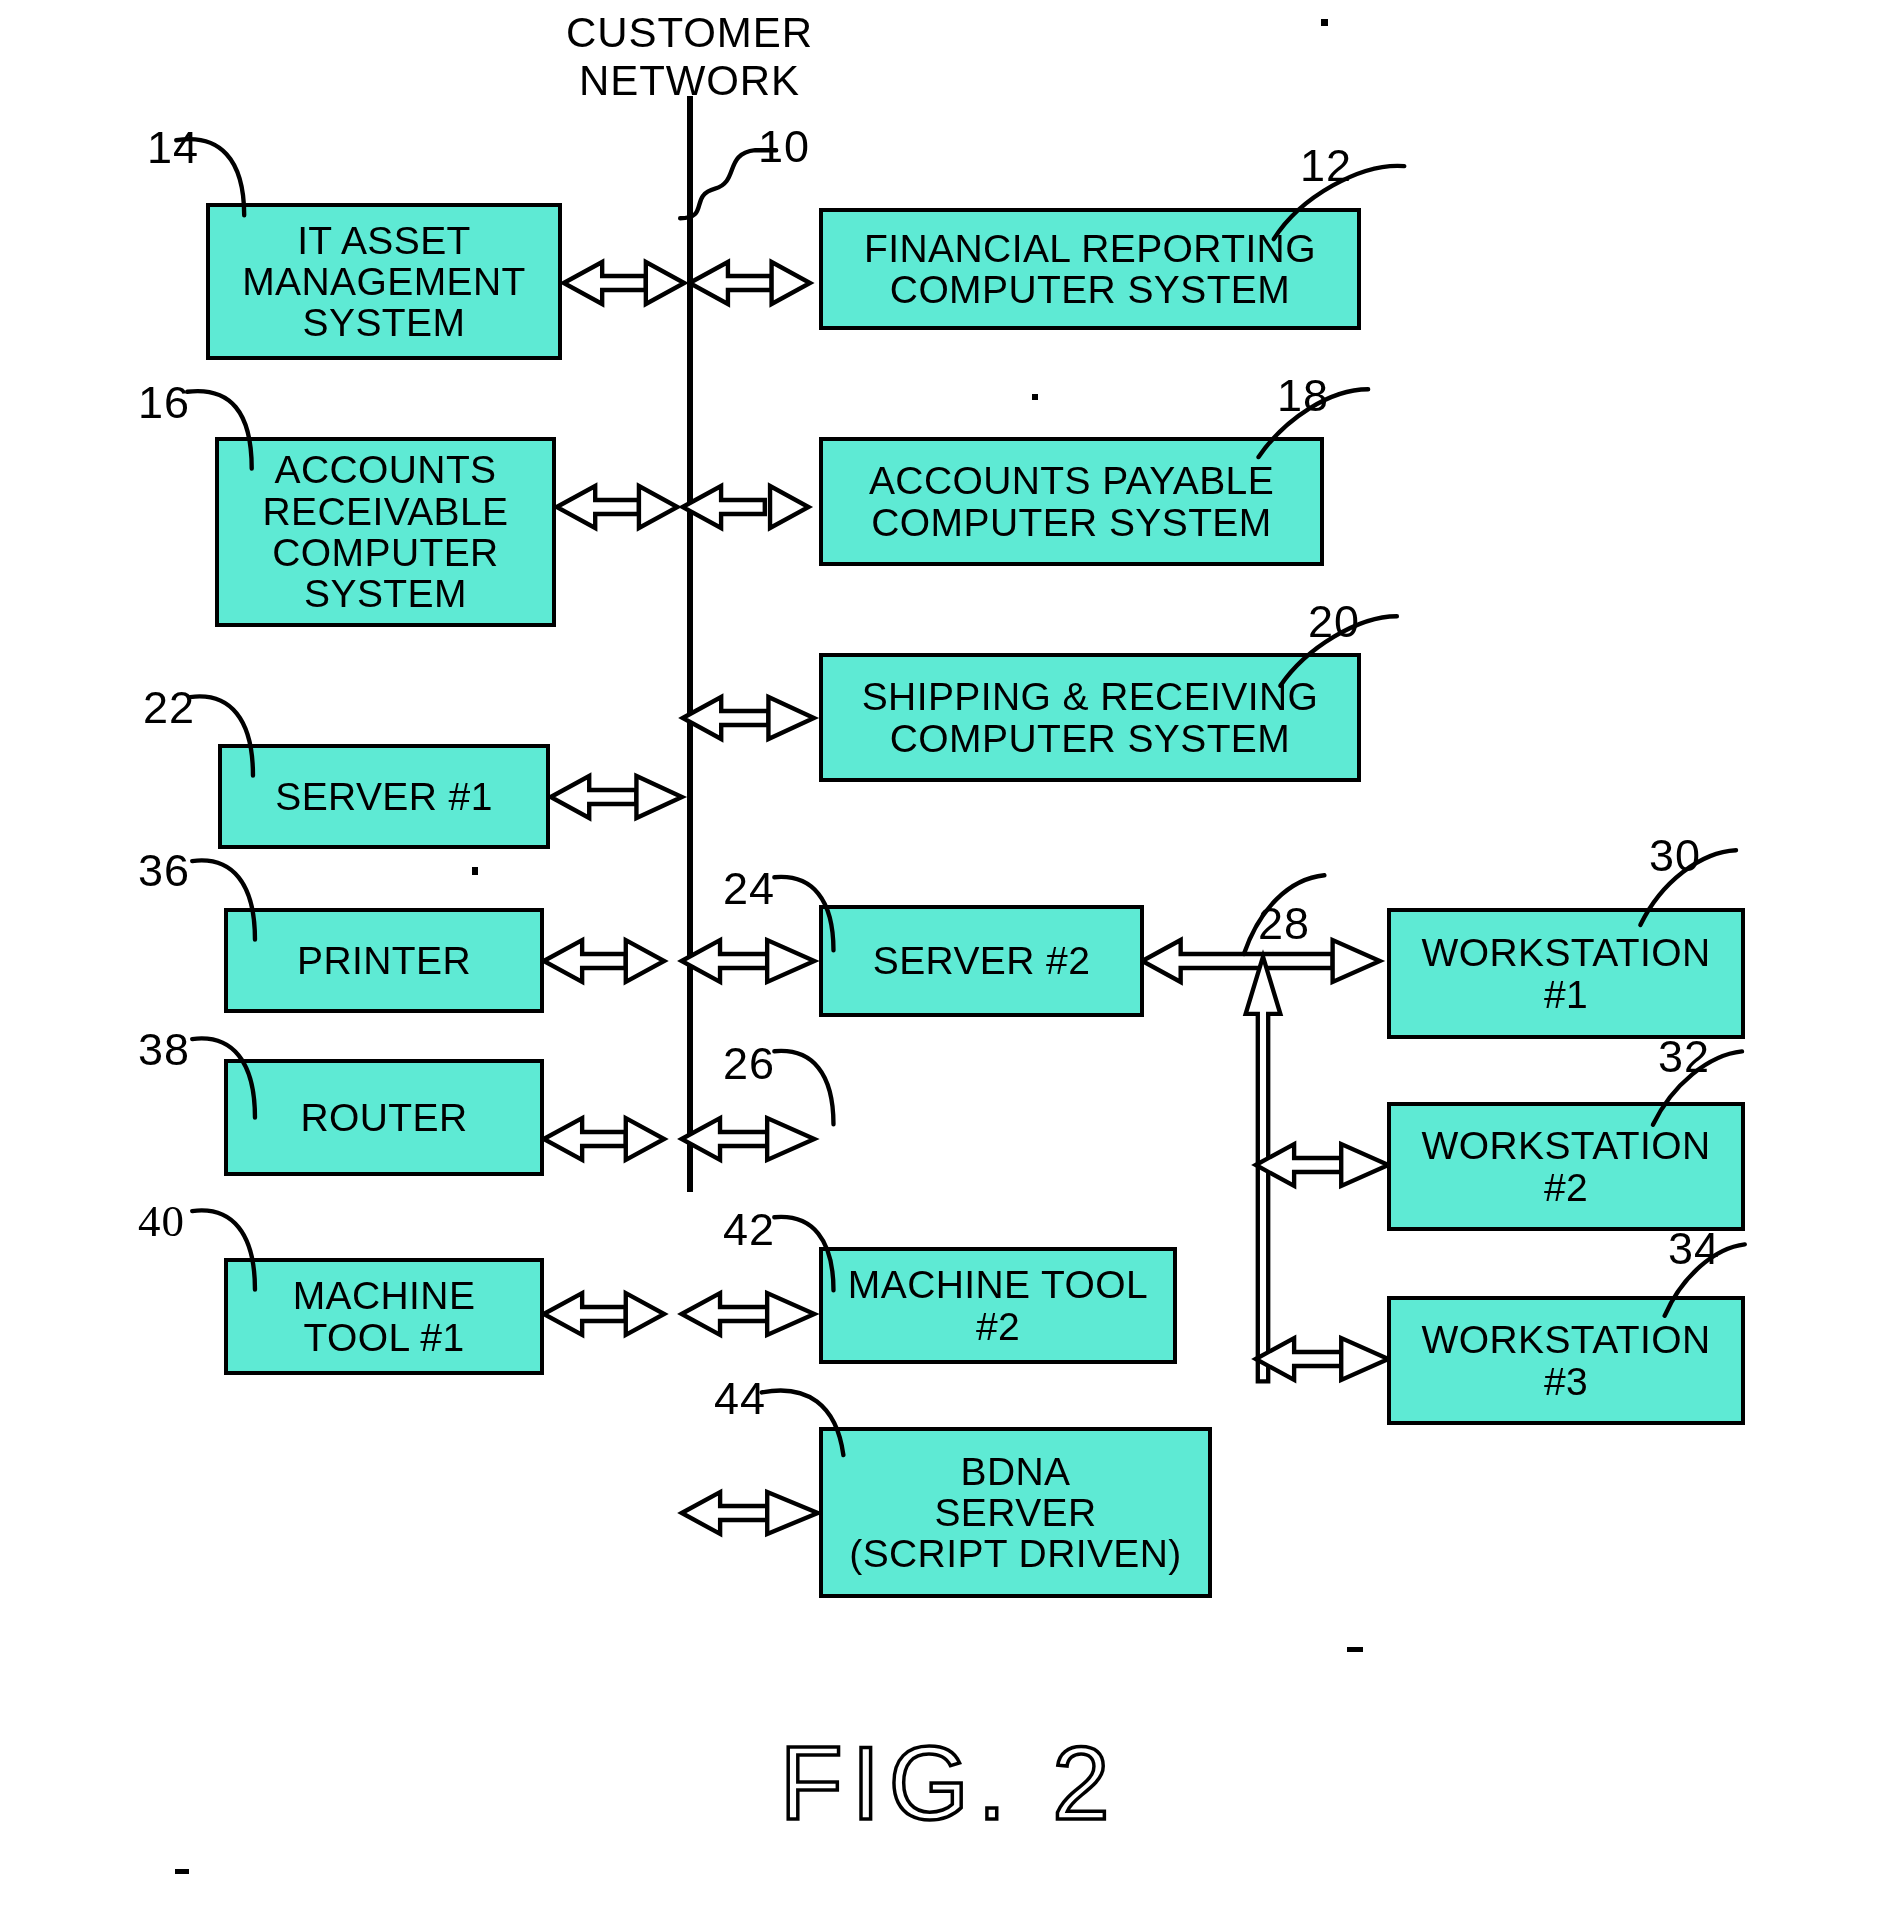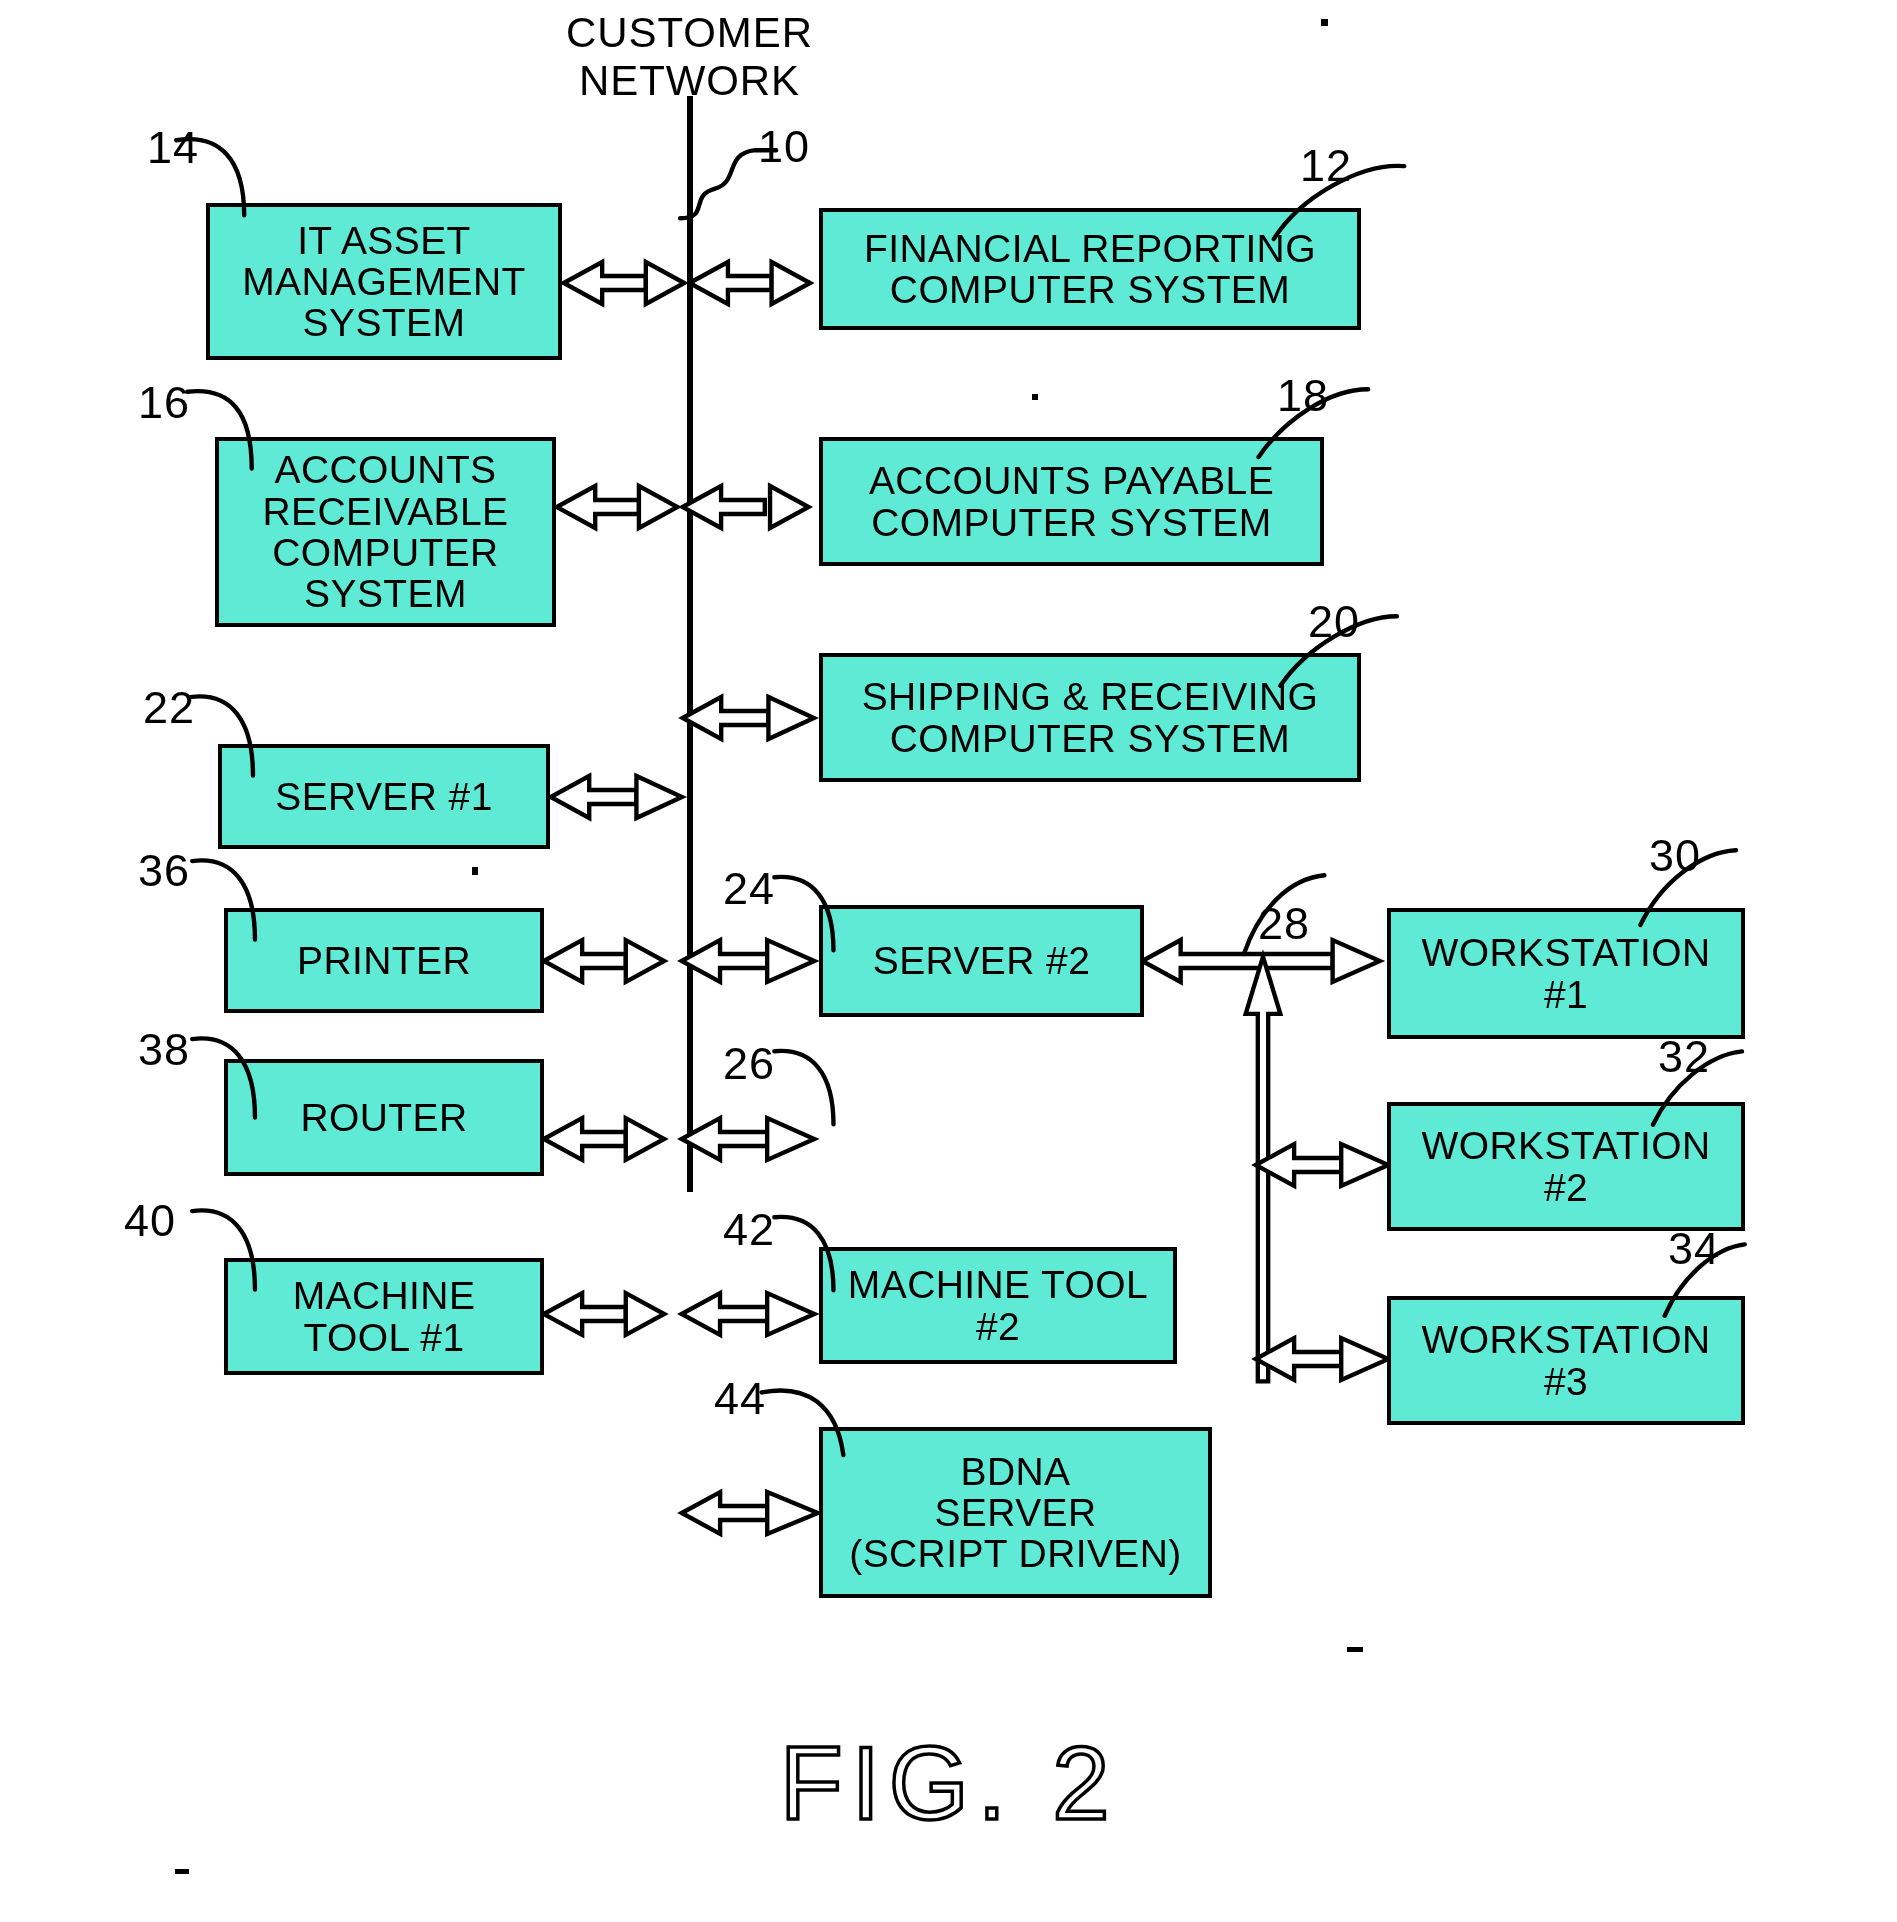--- a/index.html
+++ b/index.html
@@ -298,21 +298,21 @@
   <svg class="conn" style="left:1254px;top:1137px;" width="157" height="56" viewBox="0 0 180 64">
     <g fill="#fff" stroke="#000" stroke-width="5" stroke-linejoin="miter">
       <path d="M2 32 L46 8 L46 24 L100 24 L100 40 L46 40 L46 56 Z"></path>
       <path d="M100 24 L100 8 L154 32 L100 56 L100 40 Z"></path>
     </g>
   </svg>
 
   <svg class="leader" style="left:187px;top:1204px;" width="122" height="96" viewBox="0 0 140 110">
     <path d="M6 8 C 52 2, 78 34, 78 98" fill="none" stroke="#000" stroke-width="5" stroke-linecap="round"></path>
   </svg>
-  <div class="ref" style="left:124px;top:1195px;">40</div>
+  <div class="ref" style="left:138px;top:1195px;font-family:Liberation Serif, serif;">40</div>
 
   <div class="node" style="left:224px;top:1258px;width:320px;height:117px;">
     <span class="lbl">MACHINE
 TOOL #1</span>
   </div>
 
   <svg class="leader" style="left:769px;top:1212px;" width="122" height="87" viewBox="0 0 140 100">
     <path d="M6 6 C 50 2, 74 32, 74 90" fill="none" stroke="#000" stroke-width="5" stroke-linecap="round"></path>
   </svg>
   <div class="ref" style="left:723px;top:1204px;">42</div>

